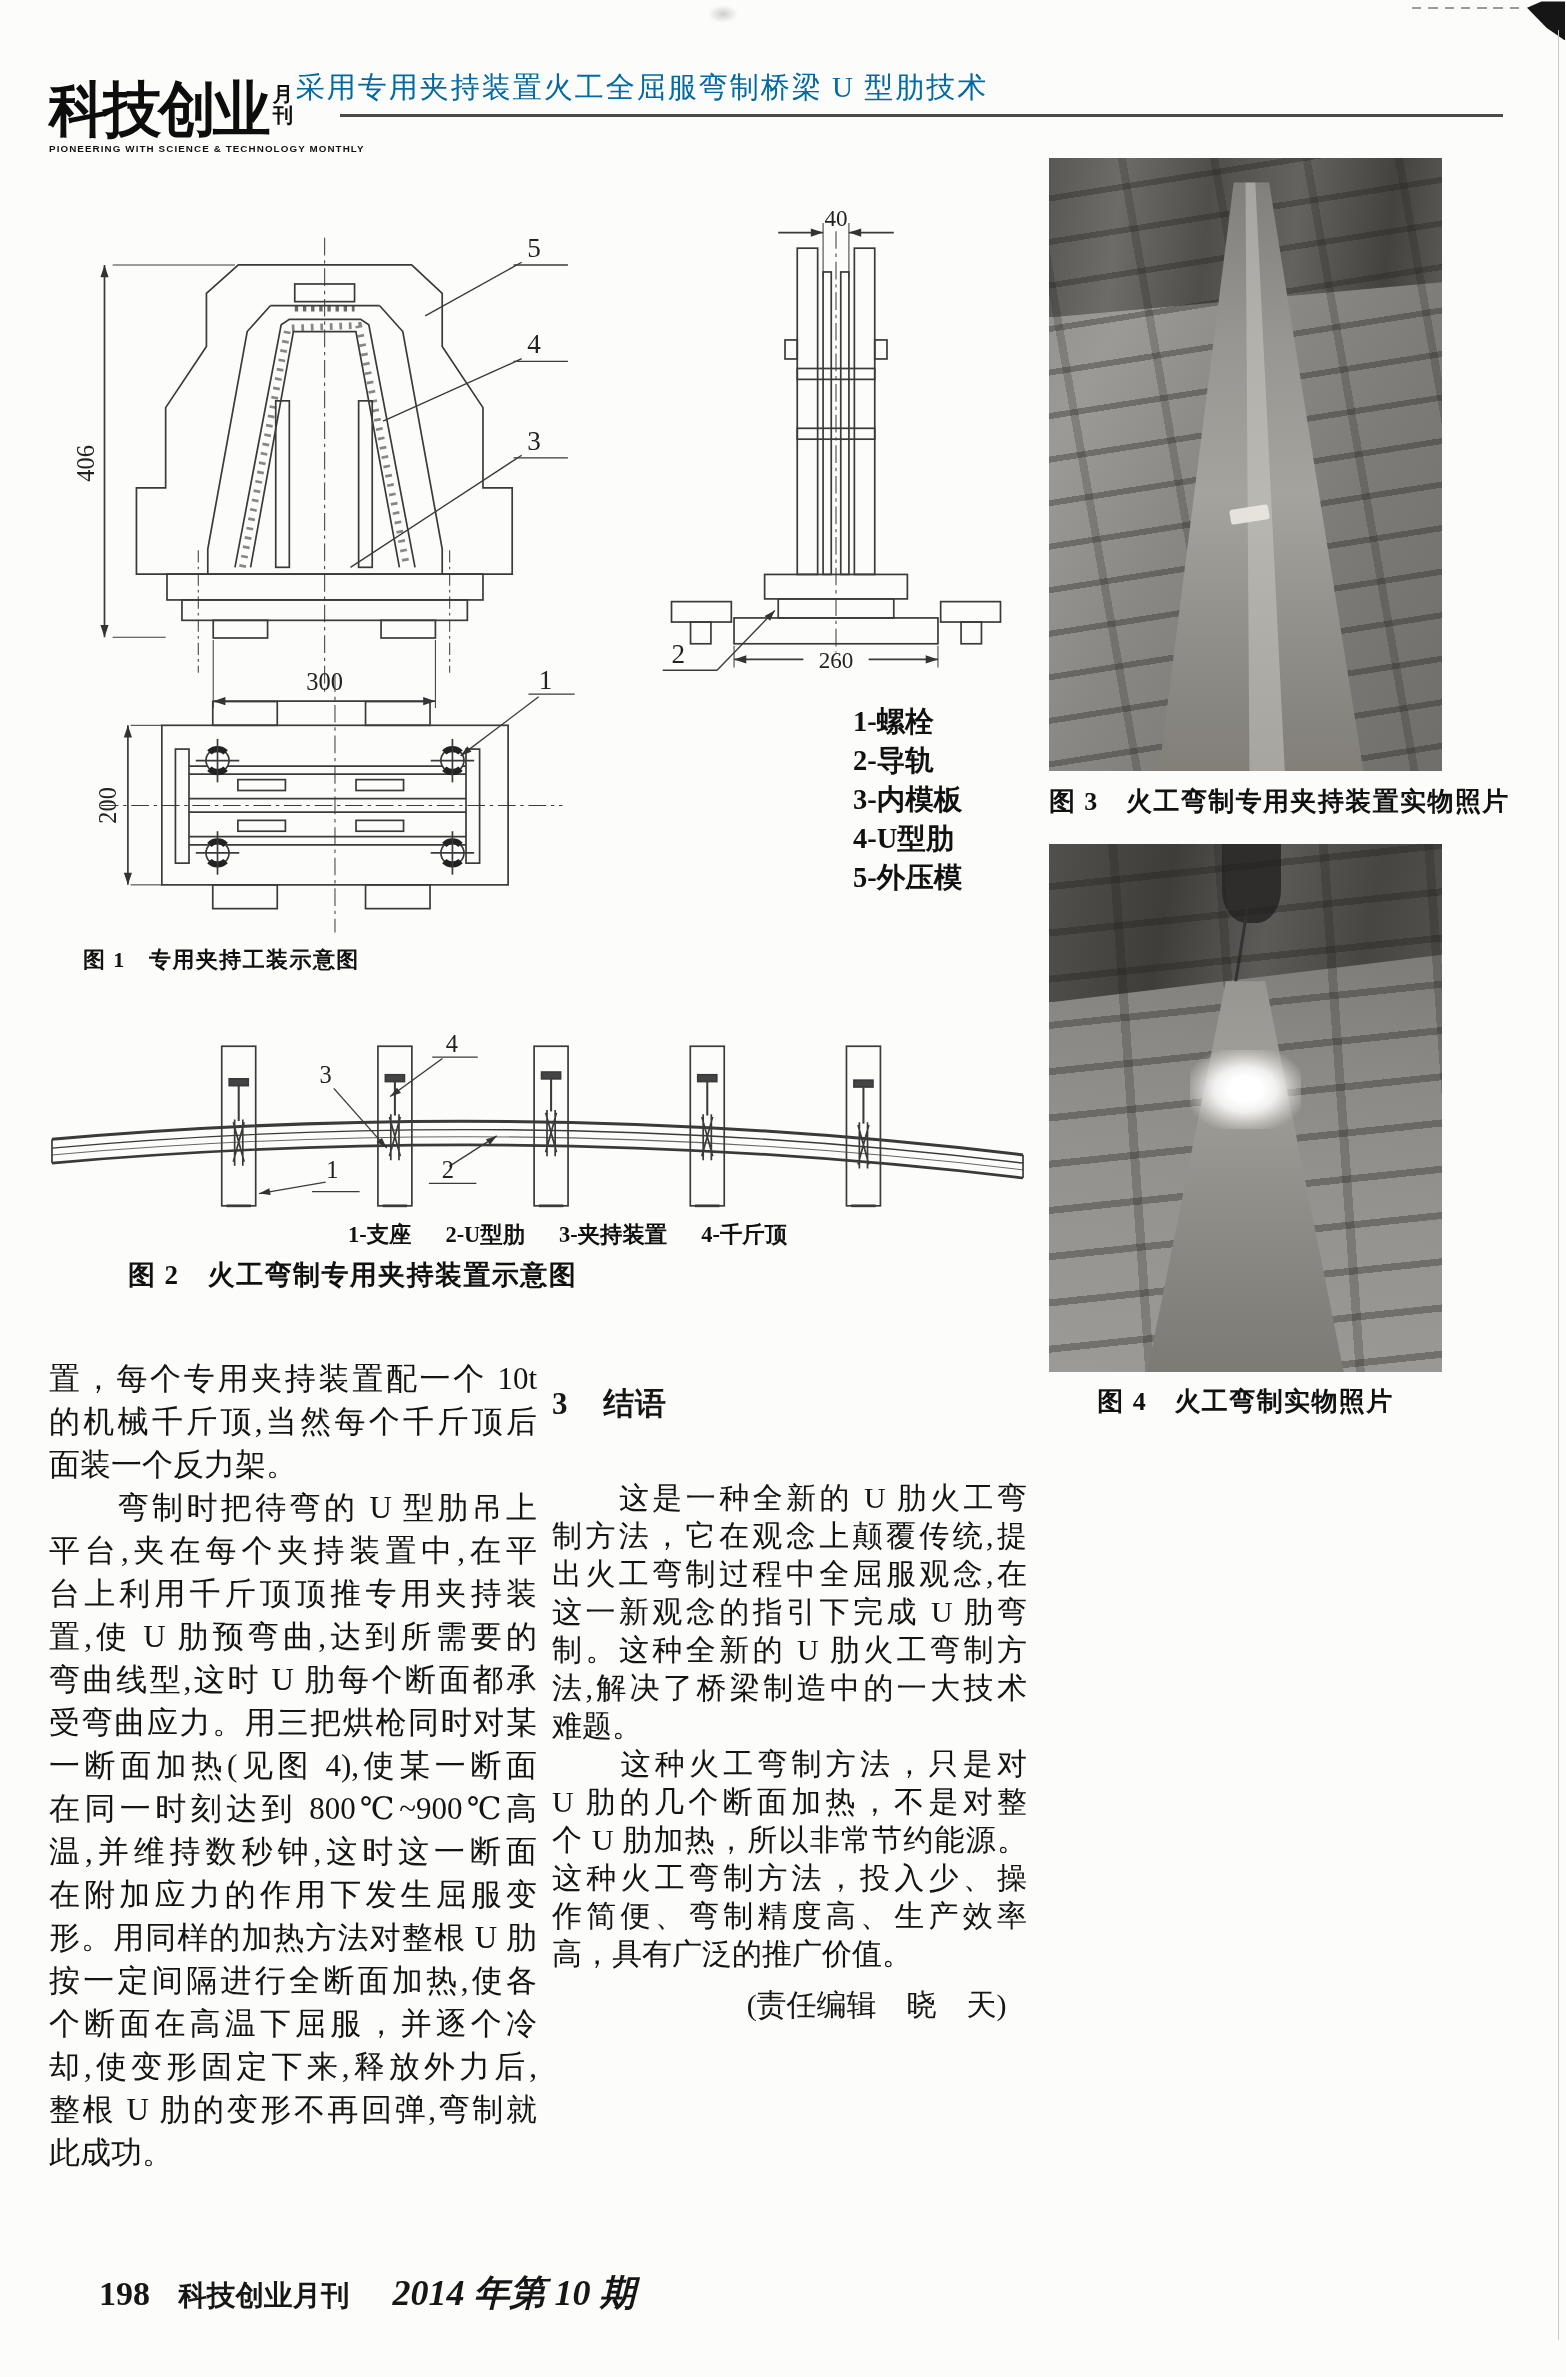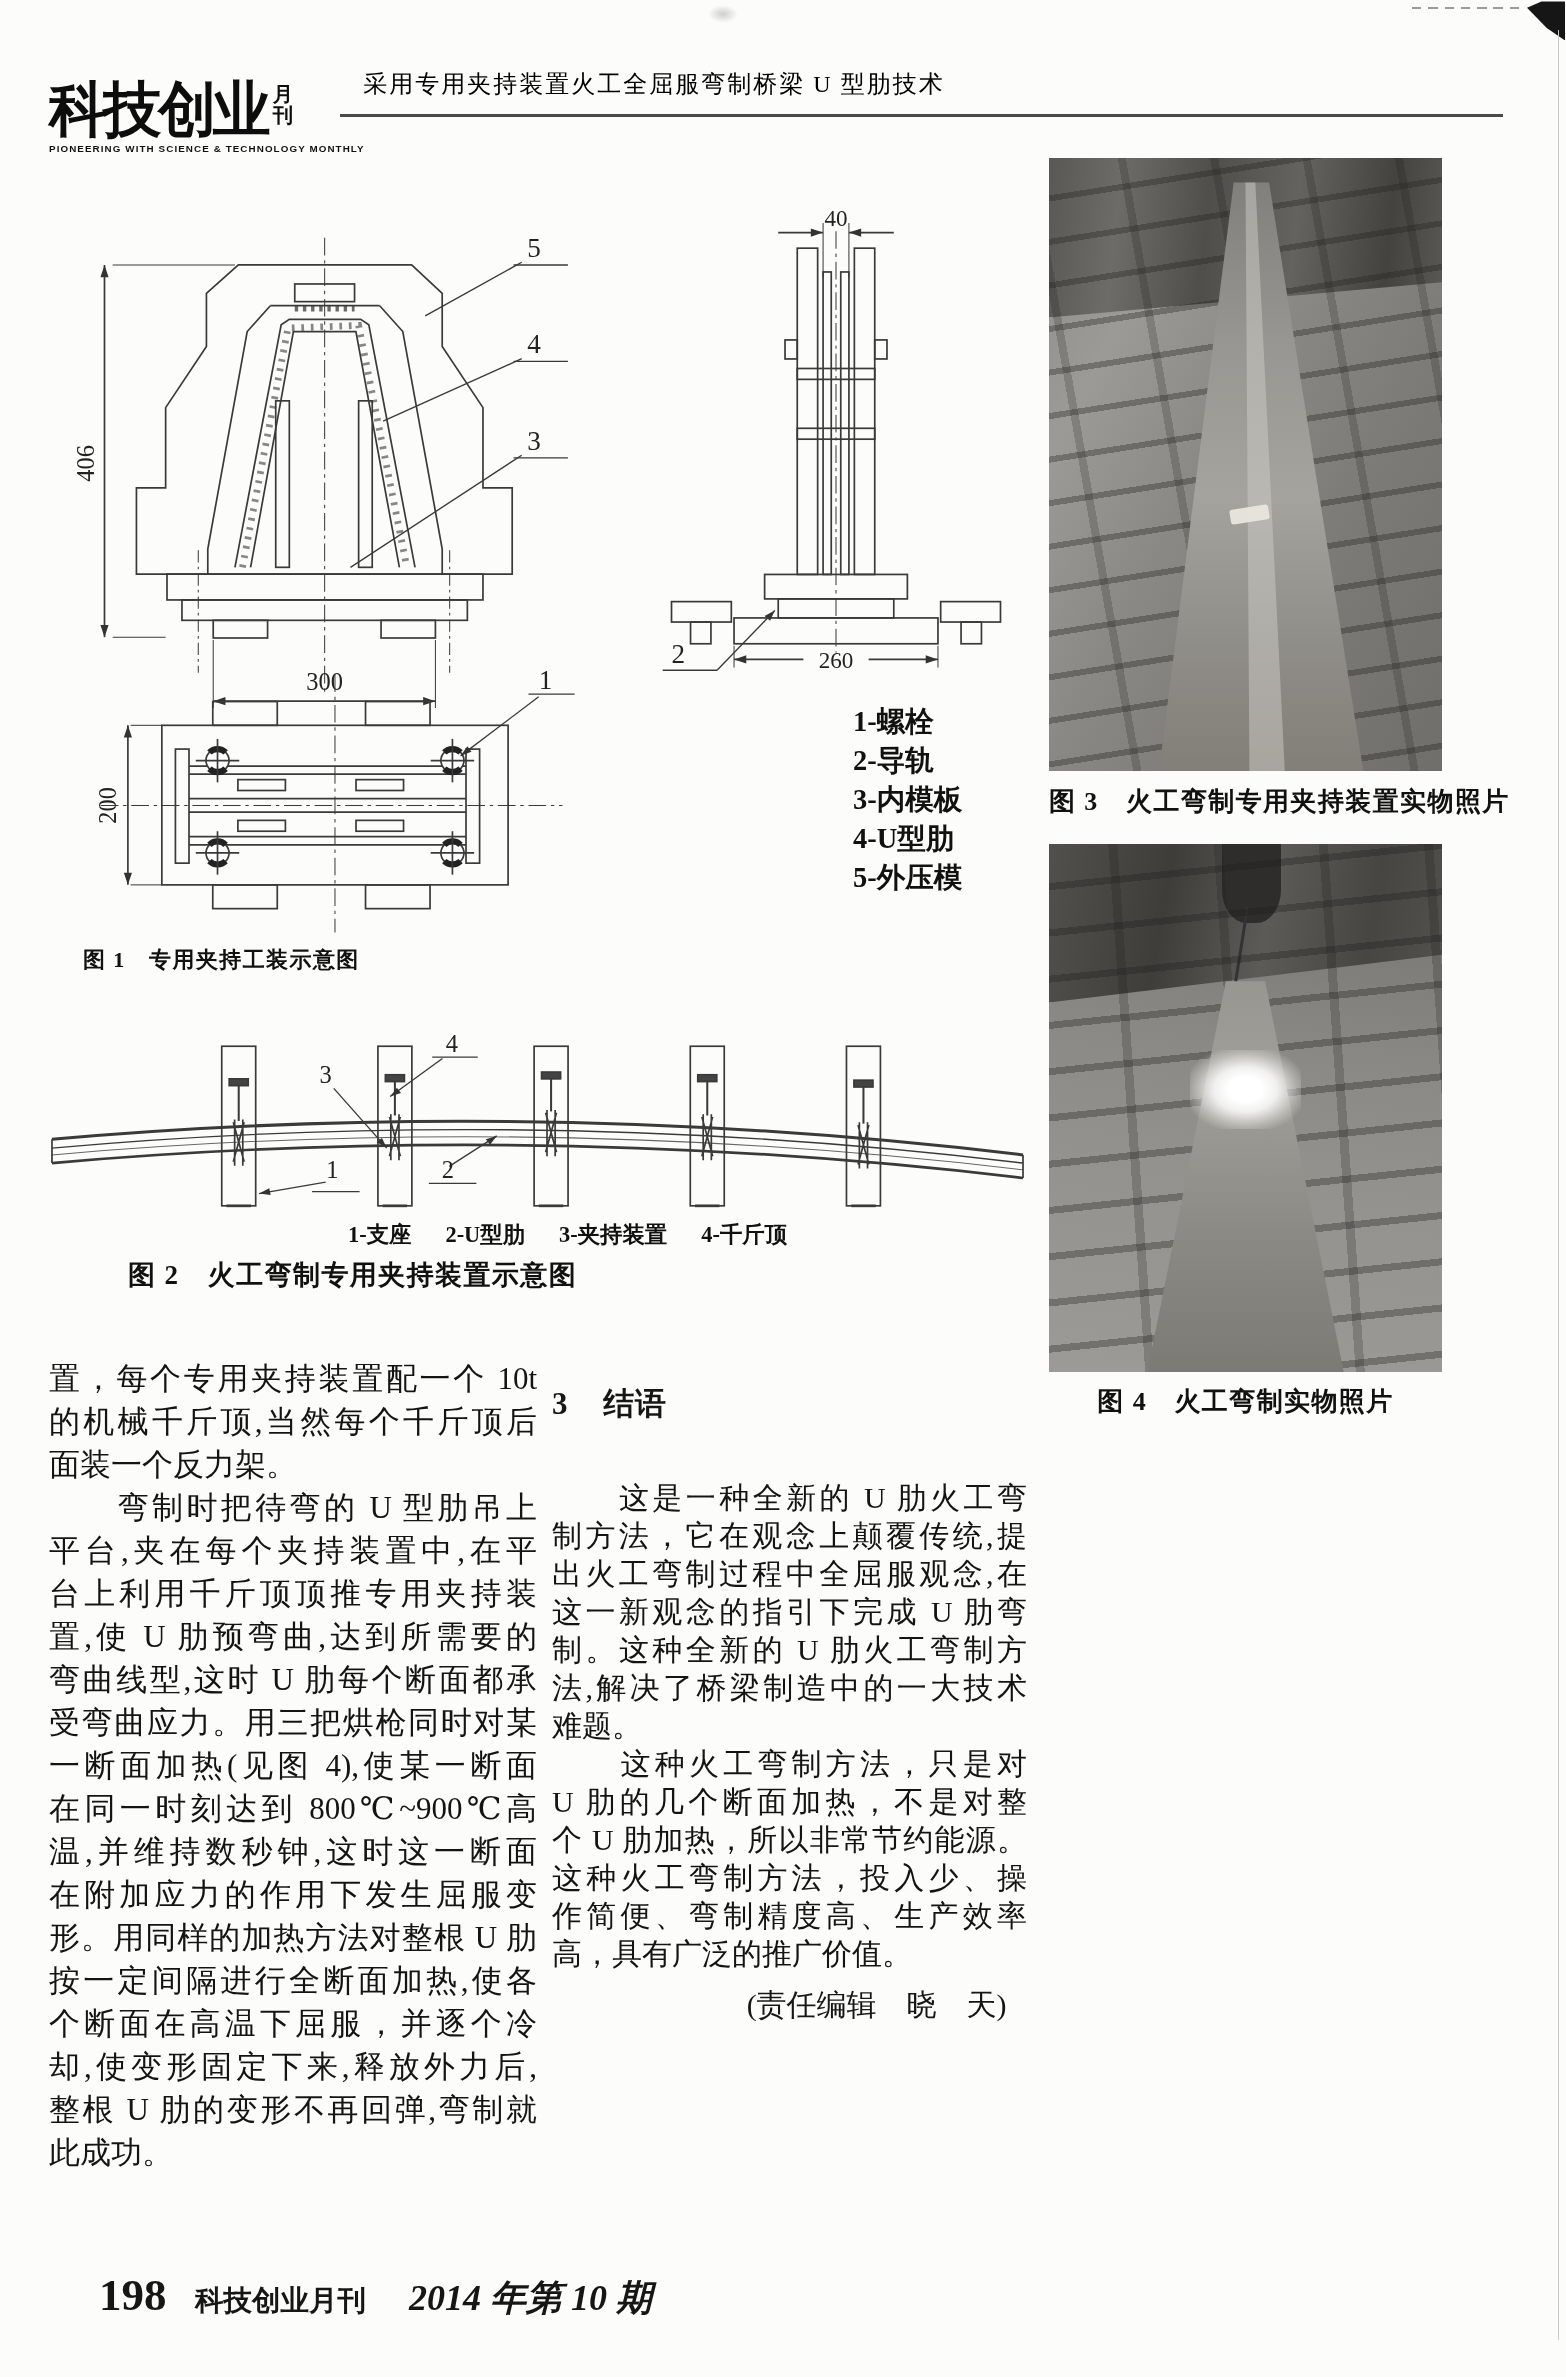--- a/index.html
+++ b/index.html
@@ -19,22 +19,22 @@
   .logo-stack{display:flex;flex-direction:column;margin-left:5.4px;margin-top:5.4px;}
   .logo-stack span{
     font-family:"Liberation Sans","DejaVu Sans",sans-serif;
     font-size:20.4px;font-weight:900;line-height:21px;color:#0d0d0d;
   }
   .logo-sub{
     margin-top:4.1px;font-family:"Liberation Sans","DejaVu Sans",sans-serif;
     font-size:9.8px;font-weight:700;letter-spacing:1.1px;color:#111;white-space:nowrap;
   }
   .page-title{
-    position:absolute;left:294px;top:68px;width:720px;text-align:center;
-    font-size:24px;letter-spacing:2px;color:#000000;white-space:nowrap;
+    position:absolute;left:282px;top:68px;width:720px;text-align:center;
+    font-size:29px;letter-spacing:2px;color:#0369a1;white-space:nowrap;
   }
   .header-rule{position:absolute;left:340px;top:114px;width:1163px;height:2.7px;background:#4a4a48;}
   .corner-dash{position:absolute;left:1412px;top:6.8px;width:114px;height:2px;
     background:repeating-linear-gradient(90deg,#9a9a98 0 9.5px,transparent 9.5px 16.3px);}
   .corner-mark{position:absolute;left:1527px;top:1.4px;width:38px;height:39px;background:#161616;
     clip-path:polygon(100% 0,100% 100%,52% 68%,0 16%,38% 0);}
   .edge-line{position:absolute;left:1558px;top:30px;width:1.4px;height:2310px;background:#cac9c6;}
   .smudge{position:absolute;left:708px;top:5.4px;width:30px;height:17.7px;
     background:radial-gradient(ellipse,rgba(150,150,148,.45),transparent 70%);}
   
@@ -85,21 +85,21 @@
   .ln.end{text-align-last:left;}
   .col-left{left:49px;top:1357px;width:488px;}
   .col-mid{left:552px;top:1479px;width:475px;}
   .col-mid .ln{font-size:30px;line-height:38px;}
   .sec-head{position:absolute;left:552px;top:1383px;font-size:31px;font-weight:700;letter-spacing:0.7px;}
   .sec-head .no{margin-right:35px;}
   .editor-note{position:absolute;left:552px;top:1985px;width:475px;text-align:right;
     padding-right:20.4px;box-sizing:border-box;font-size:30px;}
   
   .footer{position:absolute;left:99px;top:2269px;display:flex;align-items:baseline;white-space:nowrap;}
-  .footer .pn{font-size:45px;font-weight:700;margin-right:28.5px;}
+  .footer .pn{font-size:34px;font-weight:700;margin-right:28.5px;}
   .footer .jn{font-size:28.5px;font-weight:600;margin-right:43px;}
   .footer .is{font-size:36px;font-weight:600;font-style:italic;}
 </style>
 </head>
 <body>
 
 <div class="page">
 
   <div class="logo">
     <div class="logo-row">

